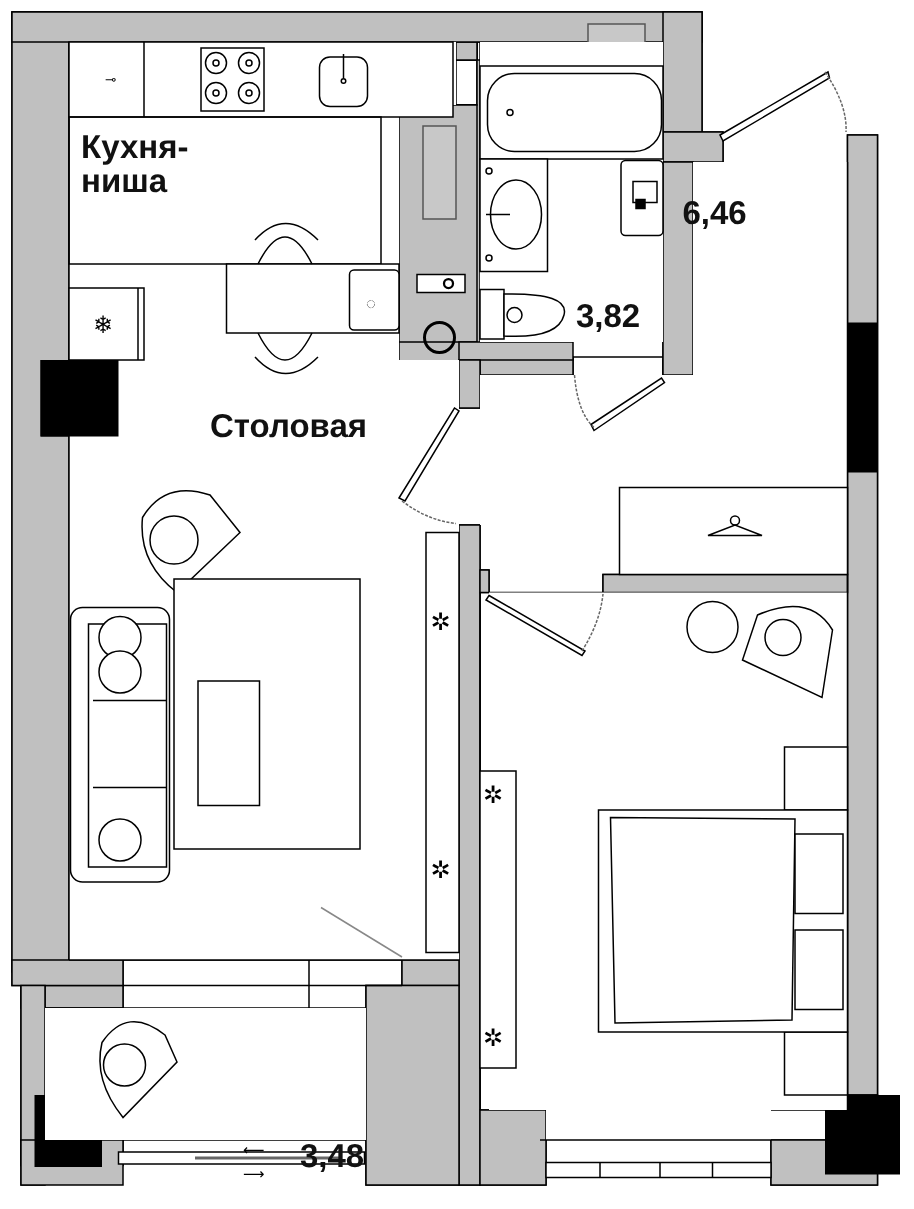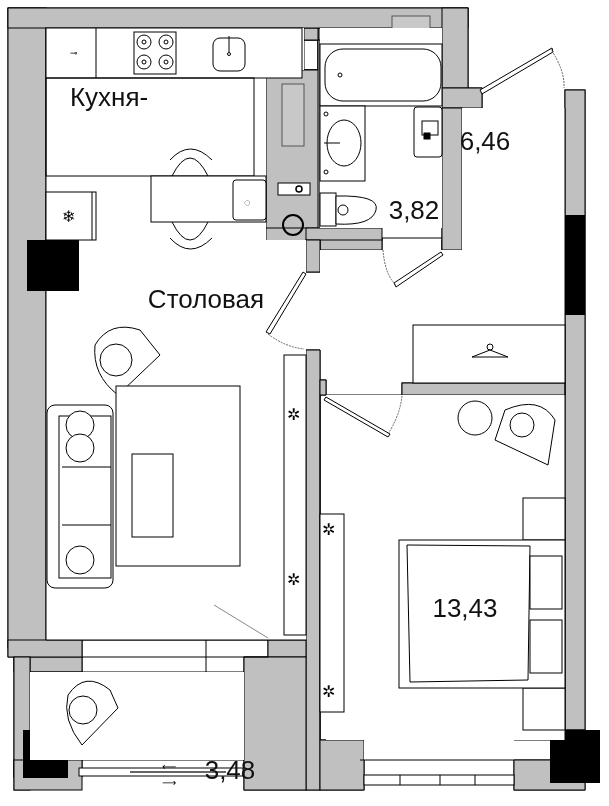--- a/index.html
+++ b/index.html
@@ -1,18 +1,18 @@
 <!DOCTYPE html>
 <html><head>
 <meta charset="utf-8">
 <style>
   html,body{margin:0;padding:0;background:#fff;}
   body{width:609px;height:806px;position:relative;overflow:hidden;font-family:"Liberation Sans",sans-serif;}
   svg{position:absolute;left:0;top:0;}
-  .lbl{position:absolute;font-weight:normal;font-size:26px;color:#111;text-align:center;line-height:23px;white-space:nowrap;}
+  .lbl{position:absolute;font-weight:bold;font-size:22px;color:#111;line-height:23px;white-space:nowrap;}
   .lbl span{display:block;}
 </style>
 </head>
 <body>
 
 <svg width="609" height="806" viewBox="0 0 609 806">
 
   <g fill="#c0c0c0" stroke="#000" stroke-width="1">
 
     <path d="M8 8 H468 V88 H482 V108 H462 V250 H442 V240 H448 V28 H318 V40 H304 V28 H46 V640 H82 V657 H8 Z"></path>
@@ -257,28 +257,28 @@
     <line x1="440" y1="775" x2="440" y2="785"></line>
     <line x1="475" y1="775" x2="475" y2="785"></line>
     <line x1="360" y1="760" x2="514" y2="760"></line>
   </g>
   <text x="162" y="770" font-size="10">⟵</text>
   <text x="162" y="786" font-size="10">⟶</text>
 </svg>
 
 <div class="lbl" style="left:54px;top:86px;width:110px;">
   <span>Кухня-</span>
-</div>
-<div class="lbl" style="left:140px;top:288px;width:132px;">
+  <span>ниша</span>
+</div>
+<div class="lbl" style="left:140px;top:272px;width:132px;">
   <span>Столовая</span>
 </div>
 <div class="lbl" style="left:384px;top:199px;width:60px;">
   <span>3,82</span>
 </div>
 <div class="lbl" style="left:455px;top:130px;width:60px;">
   <span>6,46</span>
 </div>
 <div class="lbl" style="left:405px;top:597px;width:120px;">
-  <span>13,43</span>
 </div>
 <div class="lbl" style="left:200px;top:720px;width:60px;margin-top:39px;">
   <span>3,48</span>
 </div>
 
 </body></html>

